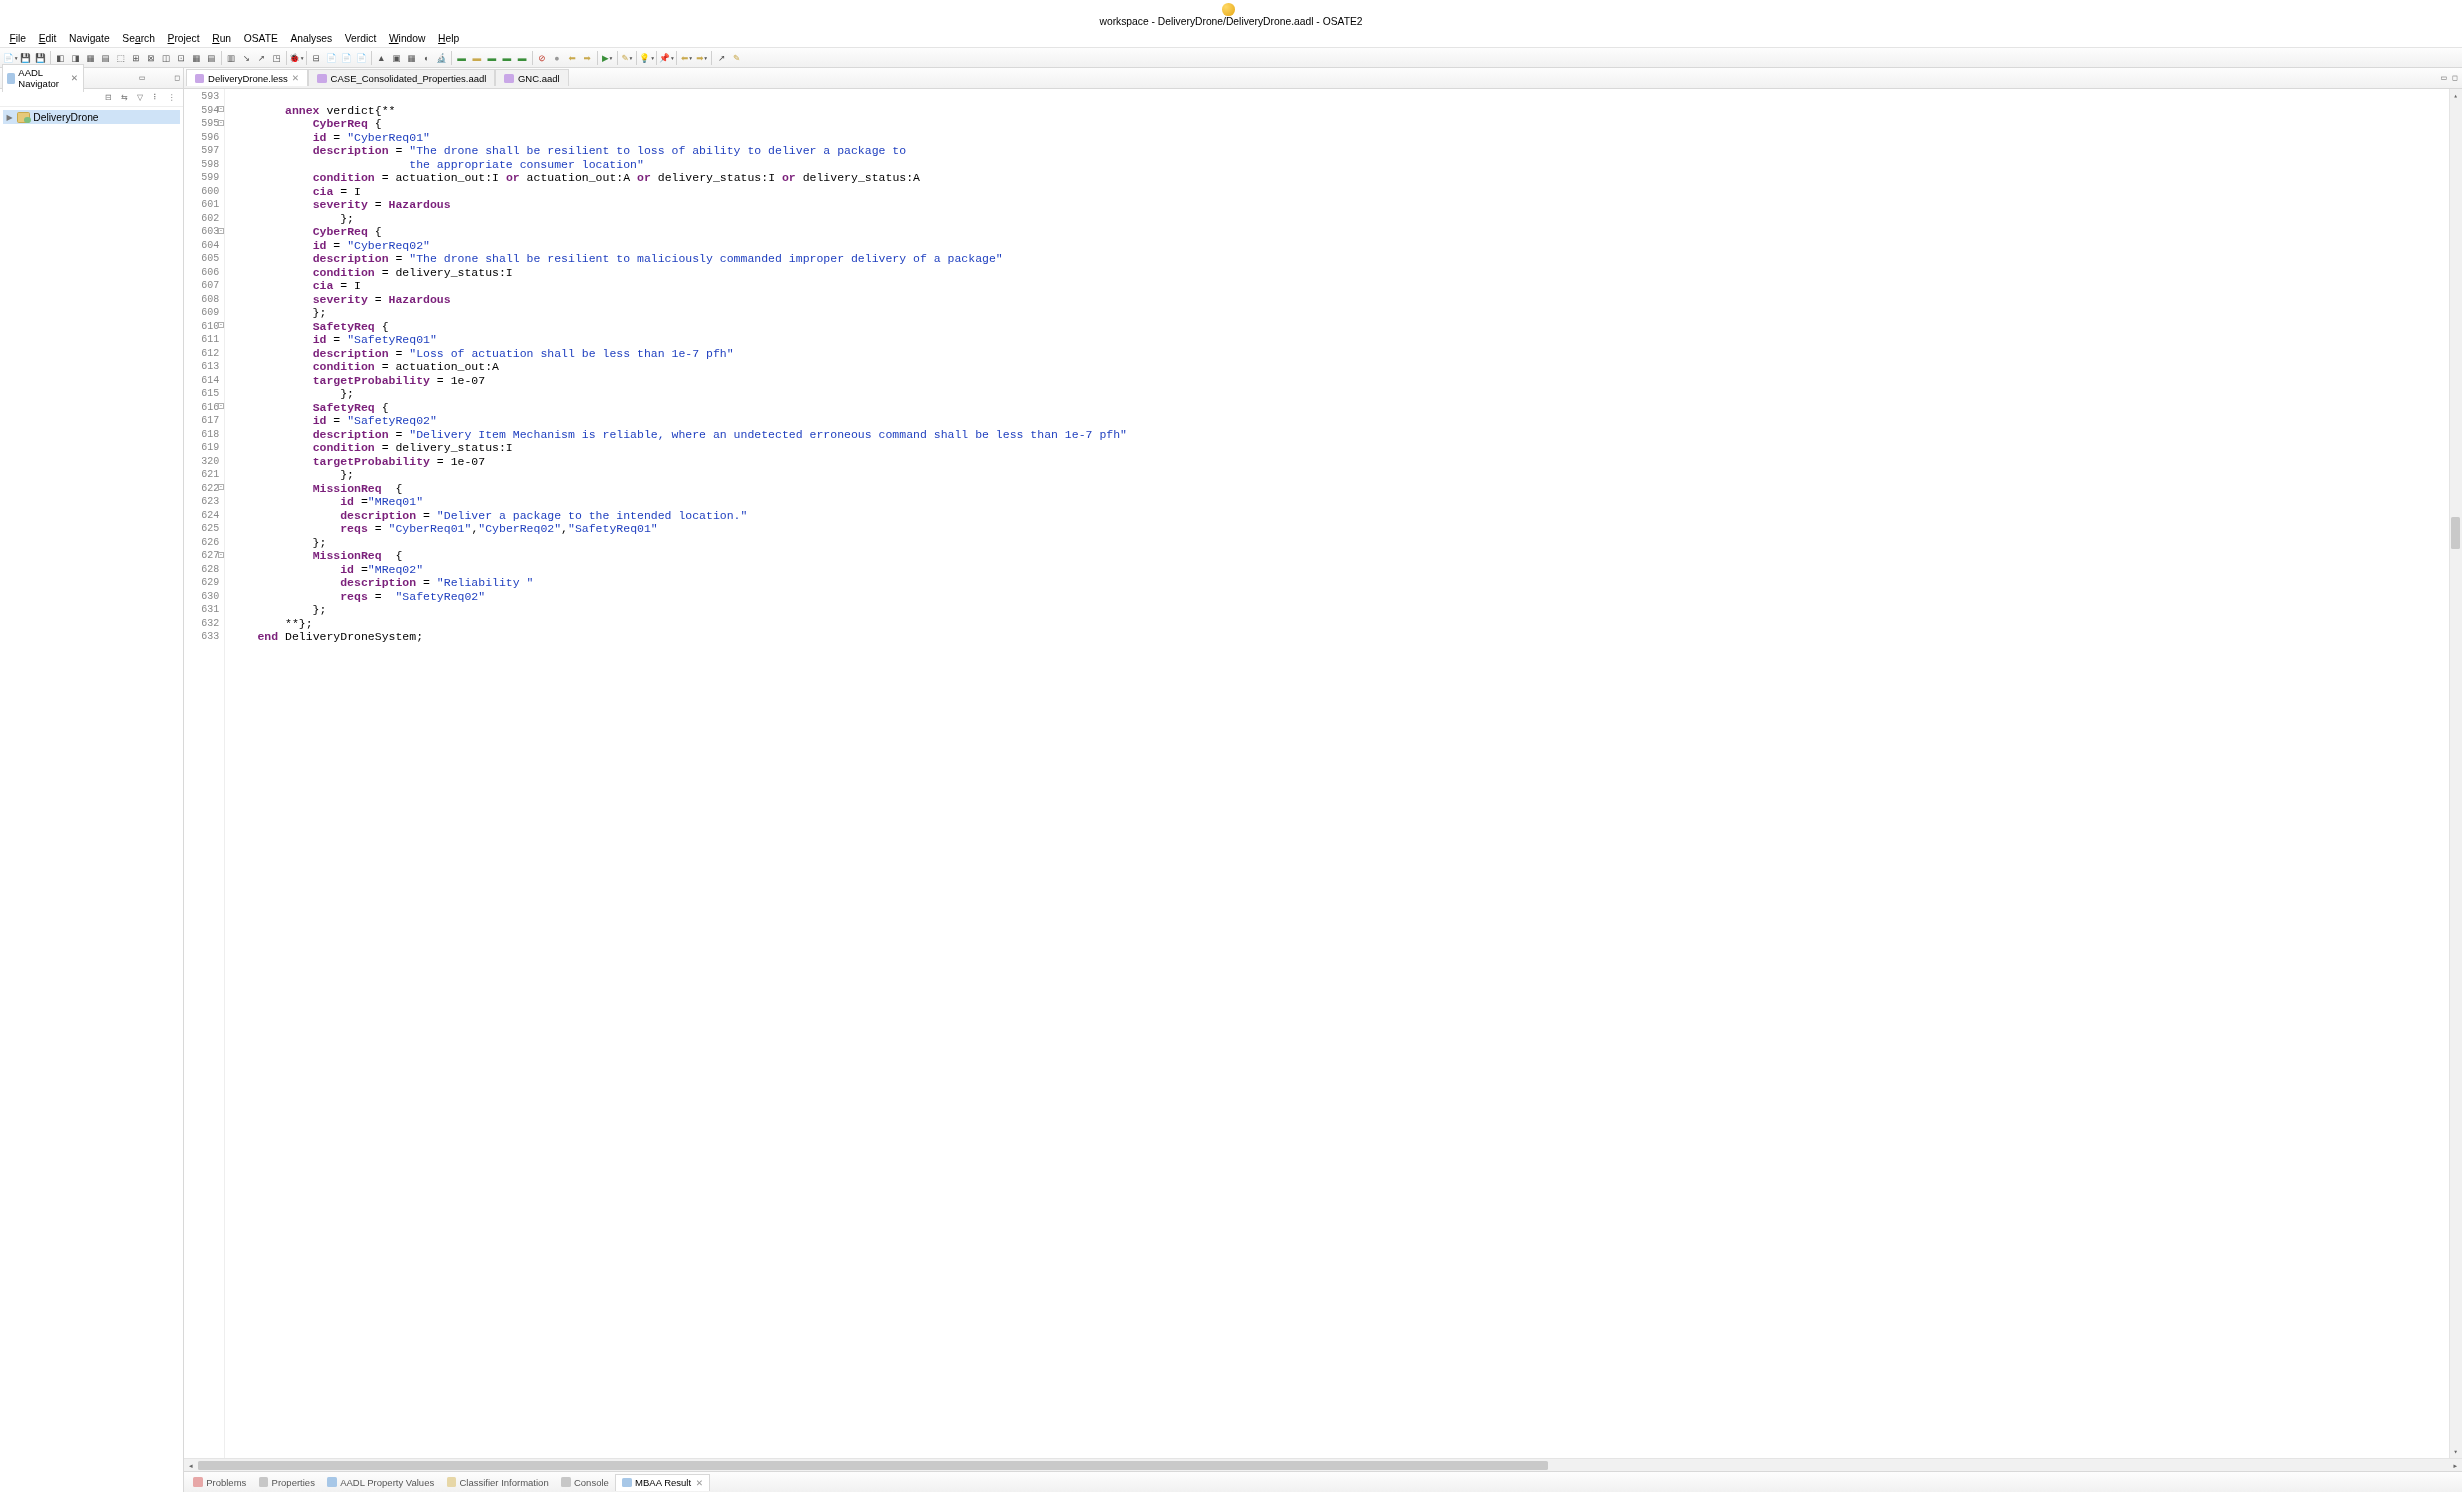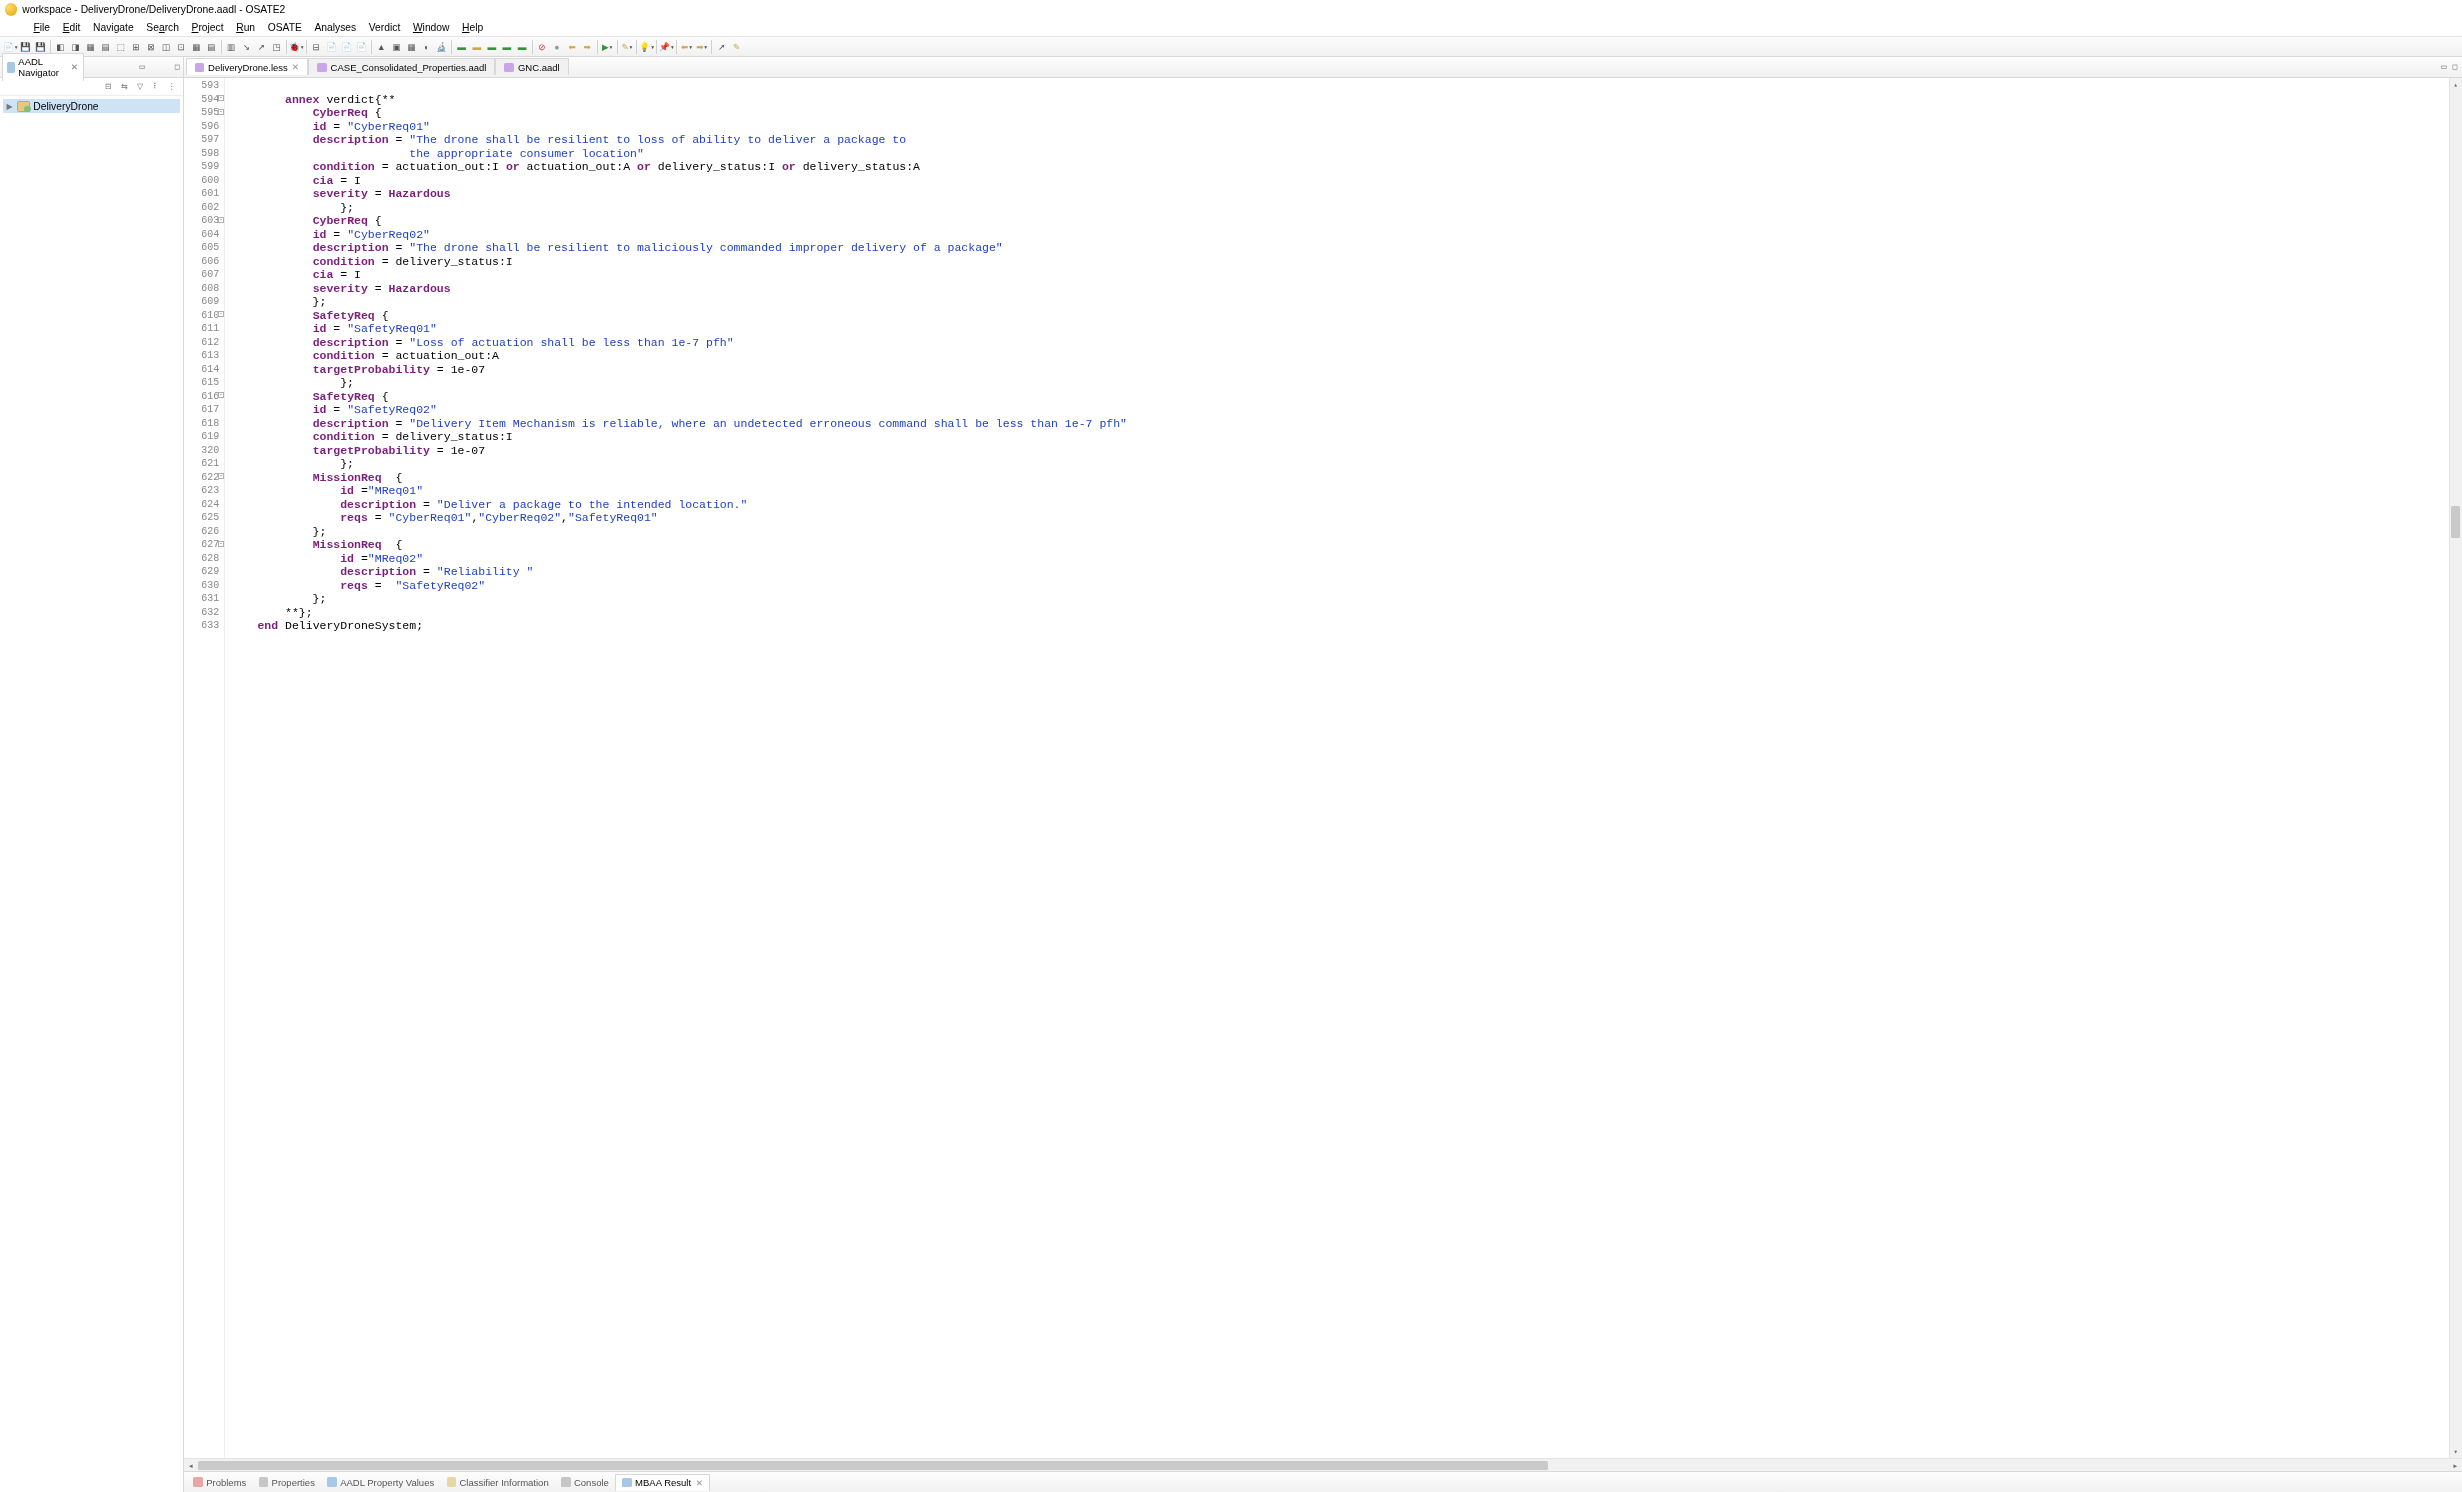--- a/index.html
+++ b/index.html
@@ -1,21 +1,21 @@
 <!DOCTYPE html>
 <html style="font-size:12.7px"><head>
 <meta charset="utf-8">
 <style>
   * { margin: 0; padding: 0; box-sizing: border-box; }
   body { font-family: "Segoe UI", Tahoma, sans-serif; font-size: 10.3px; background: #fff; color: #000; user-select: none; }
   .window { display: flex; flex-direction: column; height: 100vh; min-height: 674px; }
-  .titlebar { display: flex; align-items: center; padding: 3.2px 4.8px; background: #fff; }
+  .titlebar { display: flex; align-items: center; padding: 3.2px 4.8px; background: #fff; flex-direction: column; }
   .titlebar .app-icon { width: 12.7px; height: 12.7px; border-radius: 50%; background: radial-gradient(circle at 30% 30%, #ffd966, #e6a817); margin-right: 4.8px; }
   .titlebar span { font-size: 10.3px; }
-  .menubar { display: flex; padding: 1.6px 3.2px; background: #fff; margin-left: 24px; }
+  .menubar { display: flex; padding: 1.6px 3.2px; background: #fff; }
   .menubar .item { padding: 1.6px 6.3px; font-size: 10.3px; cursor: default; }
   .menubar .item u { text-decoration: underline; }
   .toolbar { display: flex; align-items: center; padding: 1.6px 3.2px; background: linear-gradient(#fdfdfd,#f1f1f1); border-top: 0.8px solid #e4e4e4; border-bottom: 0.8px solid #d8d8d8; height: 20.6px; gap: 0.8px; flex-wrap: nowrap; overflow: hidden; }
   .toolbar .tb { width: 14.3px; height: 14.3px; display: inline-flex; align-items: center; justify-content: center; font-size: 8.7px; color: #555; border-radius: 1.6px; }
   .toolbar .sep { width: 0.8px; height: 14.3px; background: #d0d0d0; margin: 0 1.6px; }
   .toolbar .dd::after { content: "▾"; font-size: 5.6px; color: #555; margin-left: 0.8px; }
   .main { flex: 1; display: flex; min-height: 0; }
   .sidebar { width: 184px; border-right: 0.8px solid #d8d8d8; display: flex; flex-direction: column; background: #fff; }
   .sidebar-tabs { display: flex; align-items: center; background: linear-gradient(#fdfdfd,#f1f1f1); border-bottom: 0.8px solid #d8d8d8; padding: 0 1.6px; height: 20.6px; gap: 27px; }
   .sidebar-tabs .tab { display: flex; align-items: center; gap: 3.2px; padding: 2.4px 4.8px; background: #fff; border: 0.8px solid #d8d8d8; border-bottom: none; font-size: 9.5px; }

